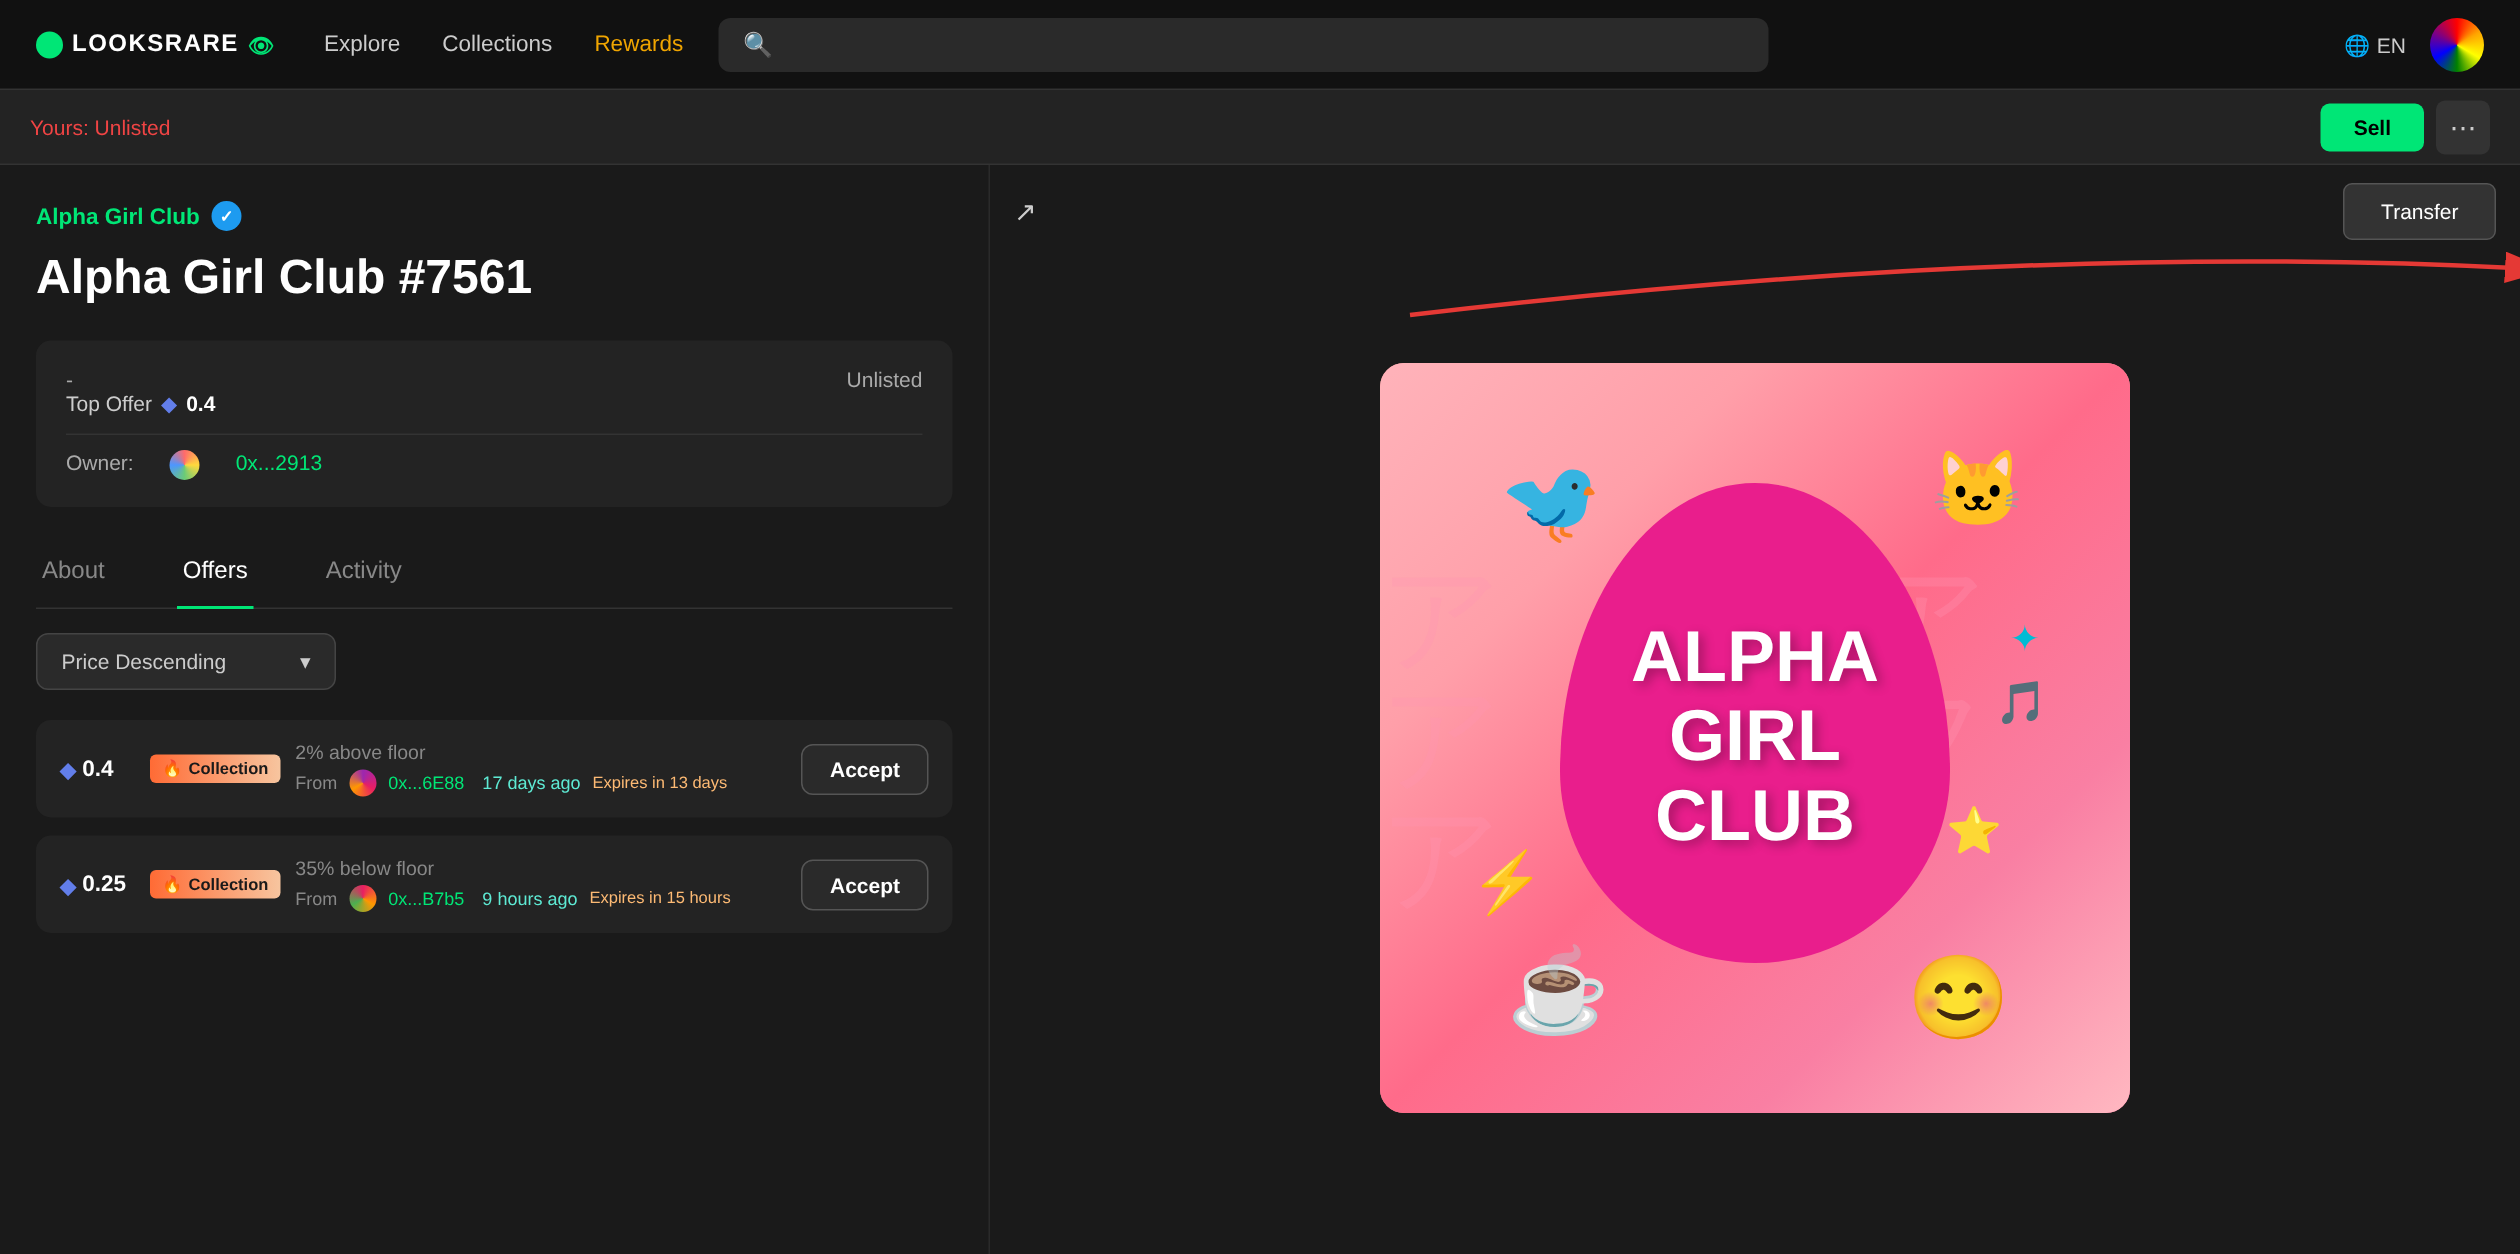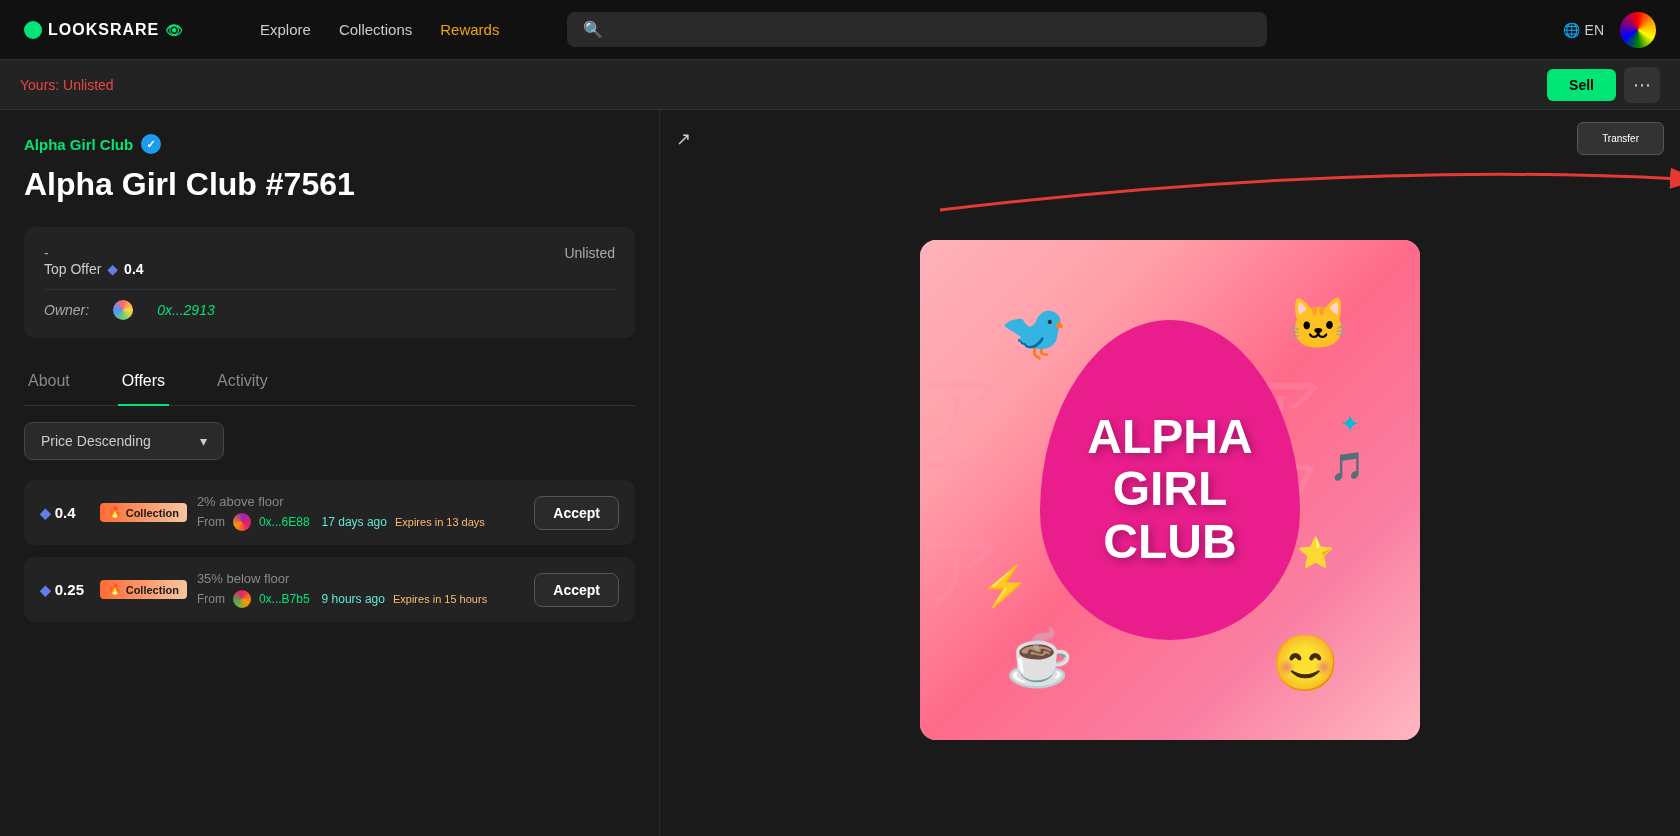--- a/index.html
+++ b/index.html
@@ -14,21 +14,20 @@
     
     .navbar {
       display: flex;
       align-items: center;
       background: #111;
       height: 60px;
       padding: 0 24px;
       border-bottom: 1px solid #333;
       position: relative;
       z-index: 10;
-      gap: 44px;
     }
     .nav-logo {
       display: flex;
       align-items: center;
       gap: 6px;
       font-weight: 700;
       font-size: 16px;
       color: #fff;
       letter-spacing: 1px;
       margin-right: 32px;
@@ -191,27 +190,26 @@
       align-items: center;
       gap: 6px;
       font-size: 14px;
       color: #ccc;
     }
     .eth-icon { color: #627eea; font-size: 14px; }
     .offer-val { font-weight: 600; color: #fff; }
 
     .owner-row {
       display: flex;
-      align-items: center;
+      align-items: flex-start;
       gap: 24px;
       font-size: 14px;
       color: #aaa;
       padding-top: 10px;
       border-top: 1px solid #333;
-      font-style: italic;
     }
     .owner-addr {
       color: #00e676;
       font-weight: 500;
     }
     .owner-avatar {
       width: 20px;
       height: 20px;
       border-radius: 50%;
       background: conic-gradient(#ff6b6b, #ffd93d, #6bcb77, #4d96ff, #ff6b6b);
@@ -340,21 +338,21 @@
       color: #ccc;
       font-size: 18px;
       cursor: pointer;
     }
     .transfer-btn {
       background: #333;
       border: 1px solid #555;
       color: #fff;
       padding: 10px 24px;
       border-radius: 6px;
-      font-size: 10px;
+      font-size: 14px;
       cursor: pointer;
     }
 
     .nft-image-container {
       flex: 1;
       display: flex;
       align-items: center;
       justify-content: center;
       padding: 0 24px 24px 24px;
     }

